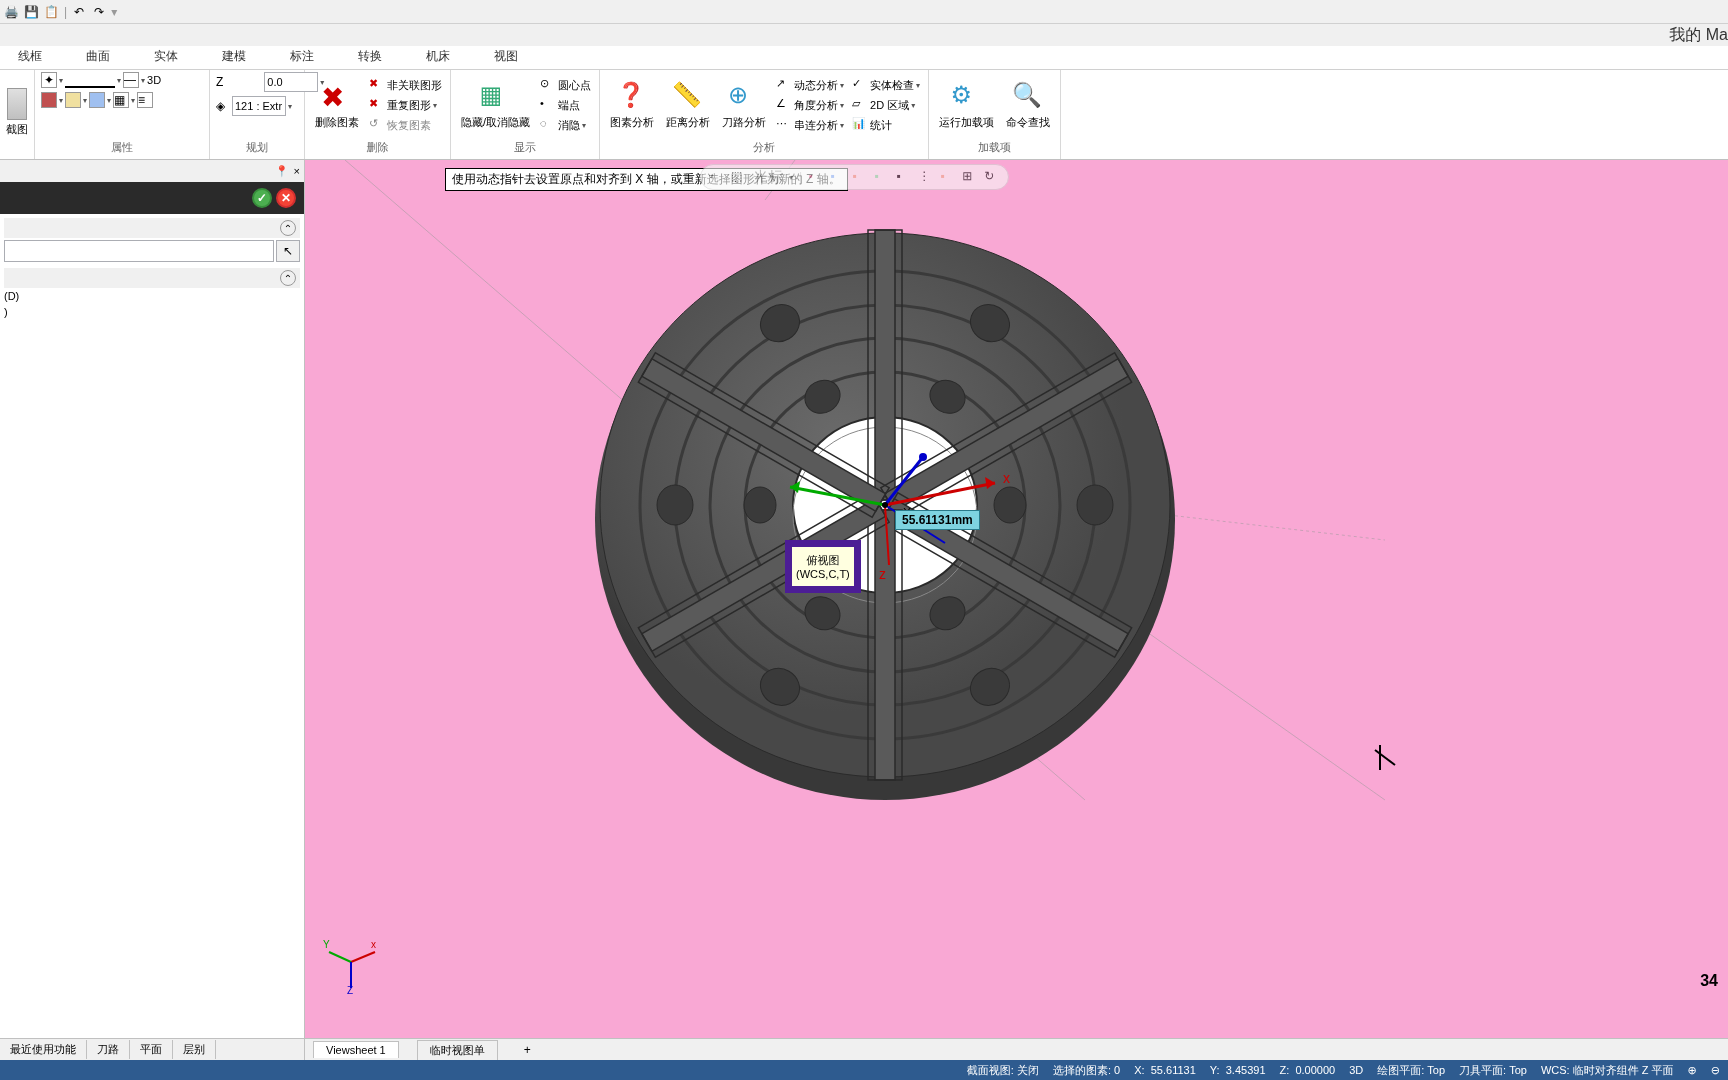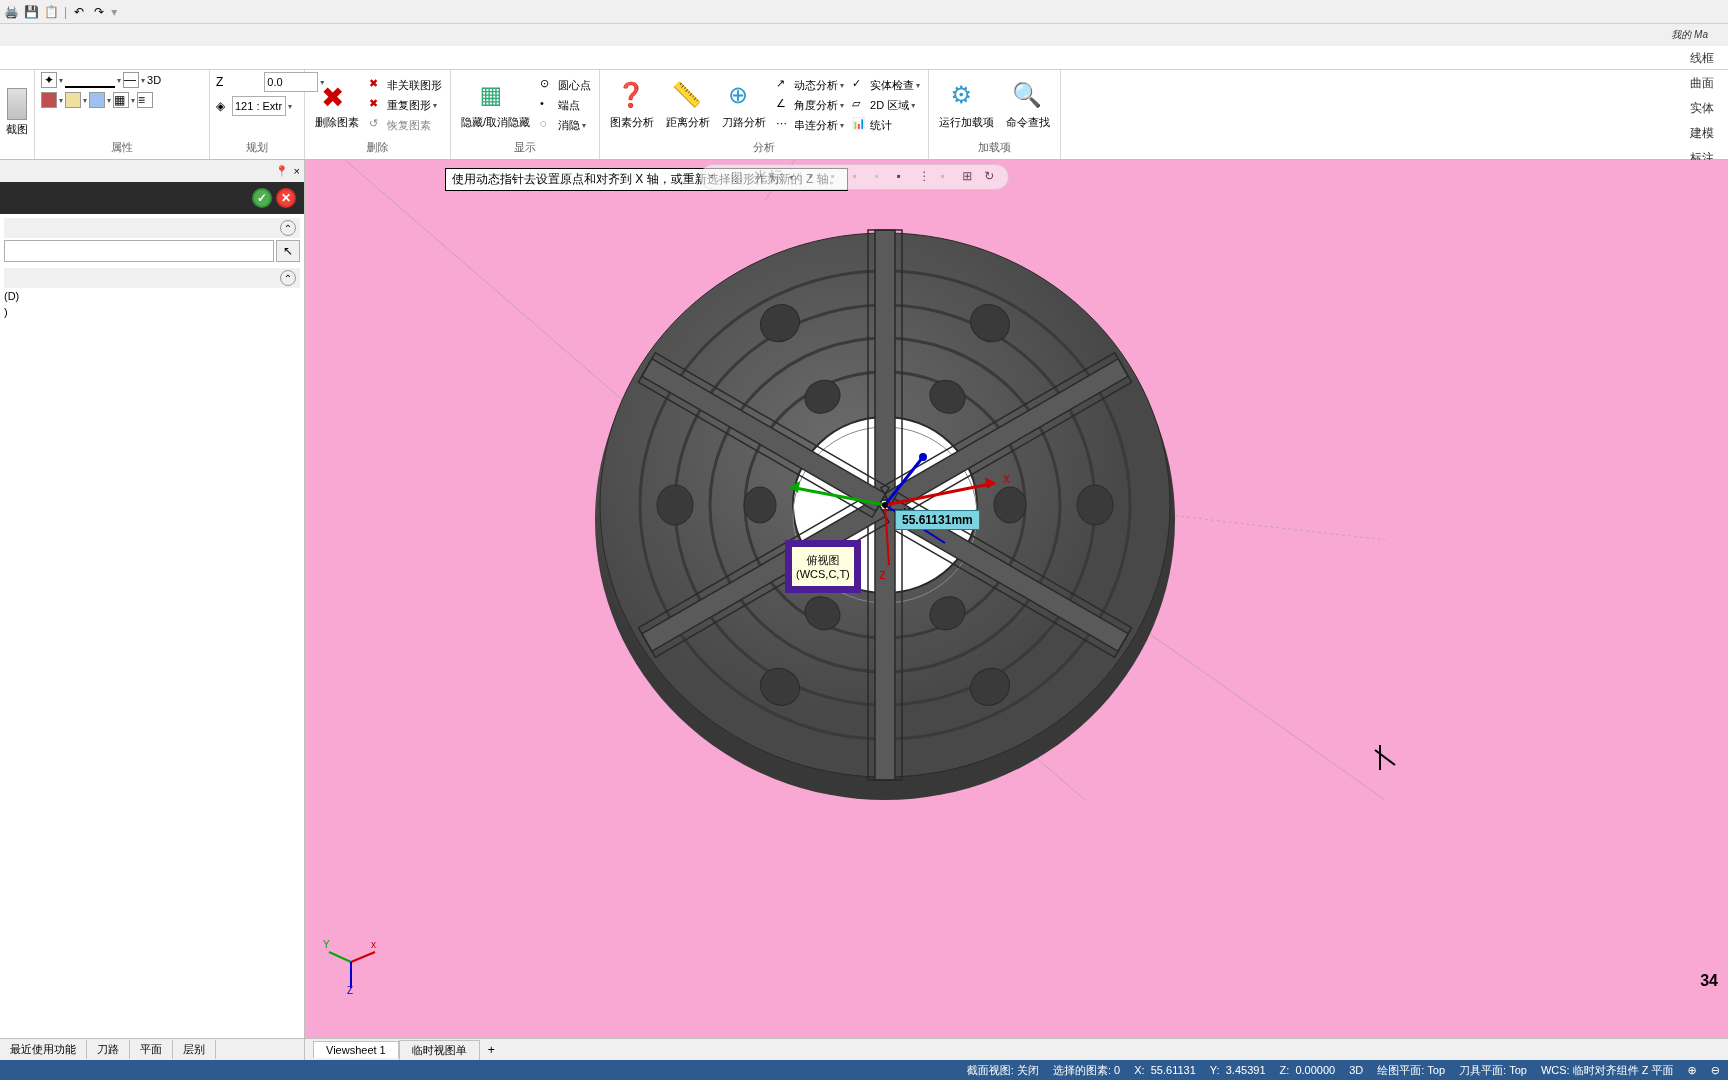--- a/index.html
+++ b/index.html
@@ -4,24 +4,24 @@
 <style>
 * { margin: 0; padding: 0; box-sizing: border-box; font-family: "Microsoft YaHei", Arial, sans-serif; }
 body { width: 1728px; height: 1080px; background: #fff; overflow: hidden; font-size: 12px; }
 
 
 .qat { height: 24px; background: #f0f0f0; display: flex; align-items: center; padding: 0 4px; gap: 4px; border-bottom: 1px solid #d0d0d0; }
 .qat-icon { width: 16px; height: 16px; display: flex; align-items: center; justify-content: center; cursor: pointer; }
 
 
 .titlebar { height: 22px; background: #f0f0f0; display: flex; align-items: center; justify-content: center; font-size: 12px; color: #333; position: relative; }
-.titlebar-right { position: absolute; right: 20px; font-size: 10px; font-style: italic; }
-
-
-.menutabs { height: 24px; background: #fff; display: flex; align-items: flex-end; padding-left: 4px; gap: 0; border-bottom: 1px solid #d0d0d0; flex-direction: column; }
+.titlebar-right { position: absolute; right: 0; font-size: 16px; }
+
+
+.menutabs { height: 24px; background: #fff; display: flex; align-items: flex-end; padding-left: 4px; gap: 16px; border-bottom: 1px solid #d0d0d0; }
 .menutab { padding: 4px 14px; font-size: 12px; cursor: pointer; color: #333; }
 
 
 .ribbon { height: 90px; background: #fff; display: flex; border-bottom: 1px solid #c0c0c0; }
 .ribbon-group { border-right: 1px solid #d8d8d8; display: flex; flex-direction: column; padding: 2px 6px; }
 .ribbon-group-content { flex: 1; display: flex; align-items: center; gap: 4px; }
 .ribbon-group-label { text-align: center; font-size: 11px; color: #666; padding: 2px 0; }
 .ribbon-col { display: flex; flex-direction: column; gap: 2px; align-items: center; }
 .ribbon-row { display: flex; align-items: center; gap: 2px; }
 .ribbon-btn-lg { display: flex; flex-direction: column; align-items: center; gap: 2px; padding: 2px 4px; cursor: pointer; font-size: 11px; }
@@ -60,21 +60,21 @@
 .view-label { position: absolute; top: 380px; left: 480px; background: #ffffe0; border: 7px solid #4c1d95; padding: 6px 4px; font-size: 11px; text-align: center; }
 .measure-label { position: absolute; top: 350px; left: 590px; background: #7ed3e0; border: 1px solid #2a7a8a; padding: 2px 6px; font-size: 12px; font-weight: bold; }
 .axis-gizmo { position: absolute; bottom: 44px; left: 16px; width: 60px; height: 60px; }
 .scale-label { position: absolute; bottom: 48px; right: 10px; font-size: 16px; font-weight: bold; }
 
 
 .sheet-tabs { height: 22px; background: #f0f0f0; border-top: 1px solid #c0c0c0; display: flex; }
 .sheet-tabs-left { width: 305px; display: flex; align-items: center; border-right: 1px solid #c0c0c0; }
 .sheet-tab { padding: 2px 10px; font-size: 11px; border-right: 1px solid #c0c0c0; cursor: pointer; }
 .sheet-tabs-right { flex: 1; display: flex; align-items: center; padding-left: 8px; }
-.view-tab { padding: 2px 12px; font-size: 11px; border: 1px solid #c0c0c0; border-bottom: none; background: #fff; margin-right: 0; cursor: pointer; }
+.view-tab { padding: 2px 12px; font-size: 11px; border: 1px solid #c0c0c0; border-bottom: none; background: #fff; margin-right: 18px; cursor: pointer; }
 .view-tab-add { padding: 2px 8px; cursor: pointer; }
 
 
 .statusbar { height: 20px; background: #2e5b8f; color: #fff; display: flex; align-items: center; font-size: 11px; padding: 0 8px; gap: 14px; }
 .statusbar-spacer { flex: 1; }
 .status-item { white-space: nowrap; }
 </style>
 </head>
 <body>
 

